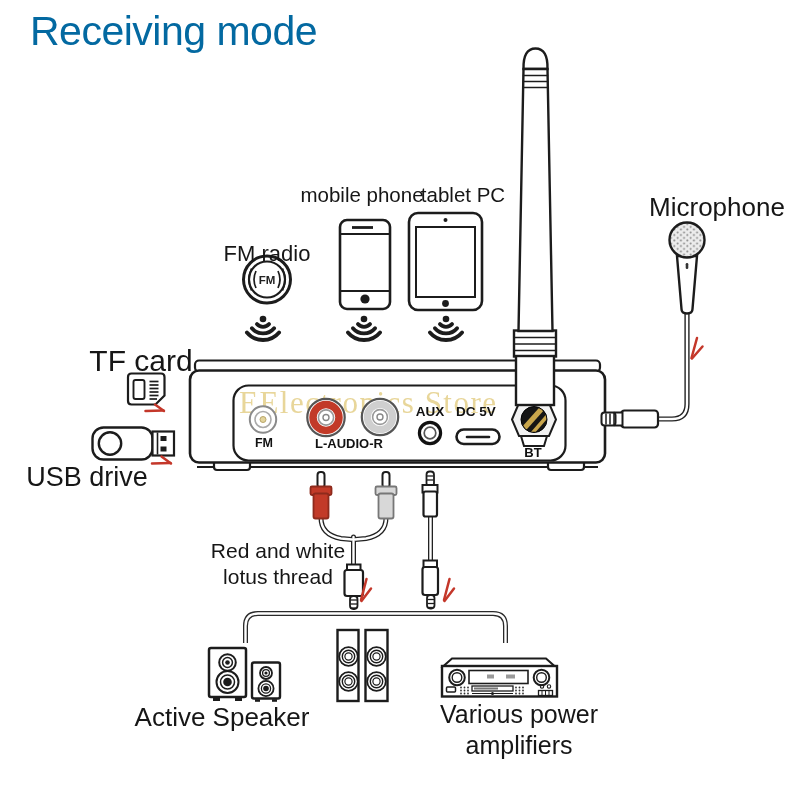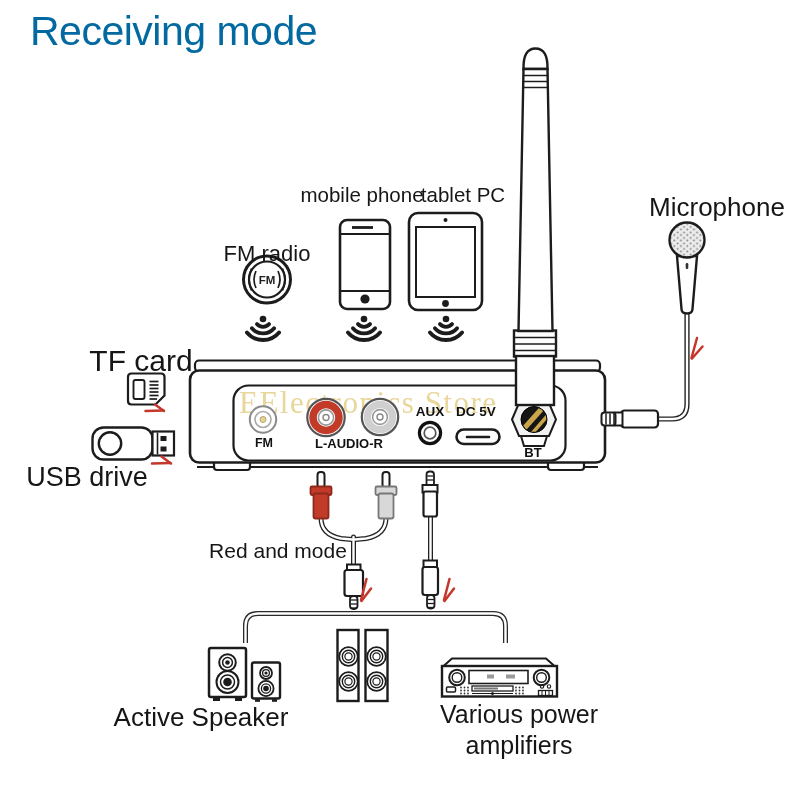--- a/index.html
+++ b/index.html
@@ -348,25 +348,26 @@
 
   <div class="lbl" style="left:463px;top:182px;font-size:20.5px;">tablet PC</div>
 
   <div class="lbl" style="left:697px;top:192px;font-size:26px;margin-left:20px;">Microphone</div>
 
   <div class="lbl" style="left:141px;top:343px;font-size:30px;">TF card</div>
 
   <div class="lbl" style="left:87px;top:461px;font-size:27px;">USB drive</div>
 
   <div class="lbl" style="left:278px;top:538px;font-size:21px;">
-    <div>Red and mode</div>
+    <div>Red and white</div>
+    <div>lotus thread</div>
   </div>
 
 
-  <div class="lbl" style="left:201px;top:702px;font-size:26px;">Active Speaker</div>
+  <div class="lbl" style="left:222px;top:702px;font-size:26px;">Active Speaker</div>
 
 
   <div class="lbl" style="left:519px;top:699px;font-size:25px;">
     <div>Various power</div>
     <div>amplifiers</div>
   </div>
 
 </div>
 
 </body></html>

